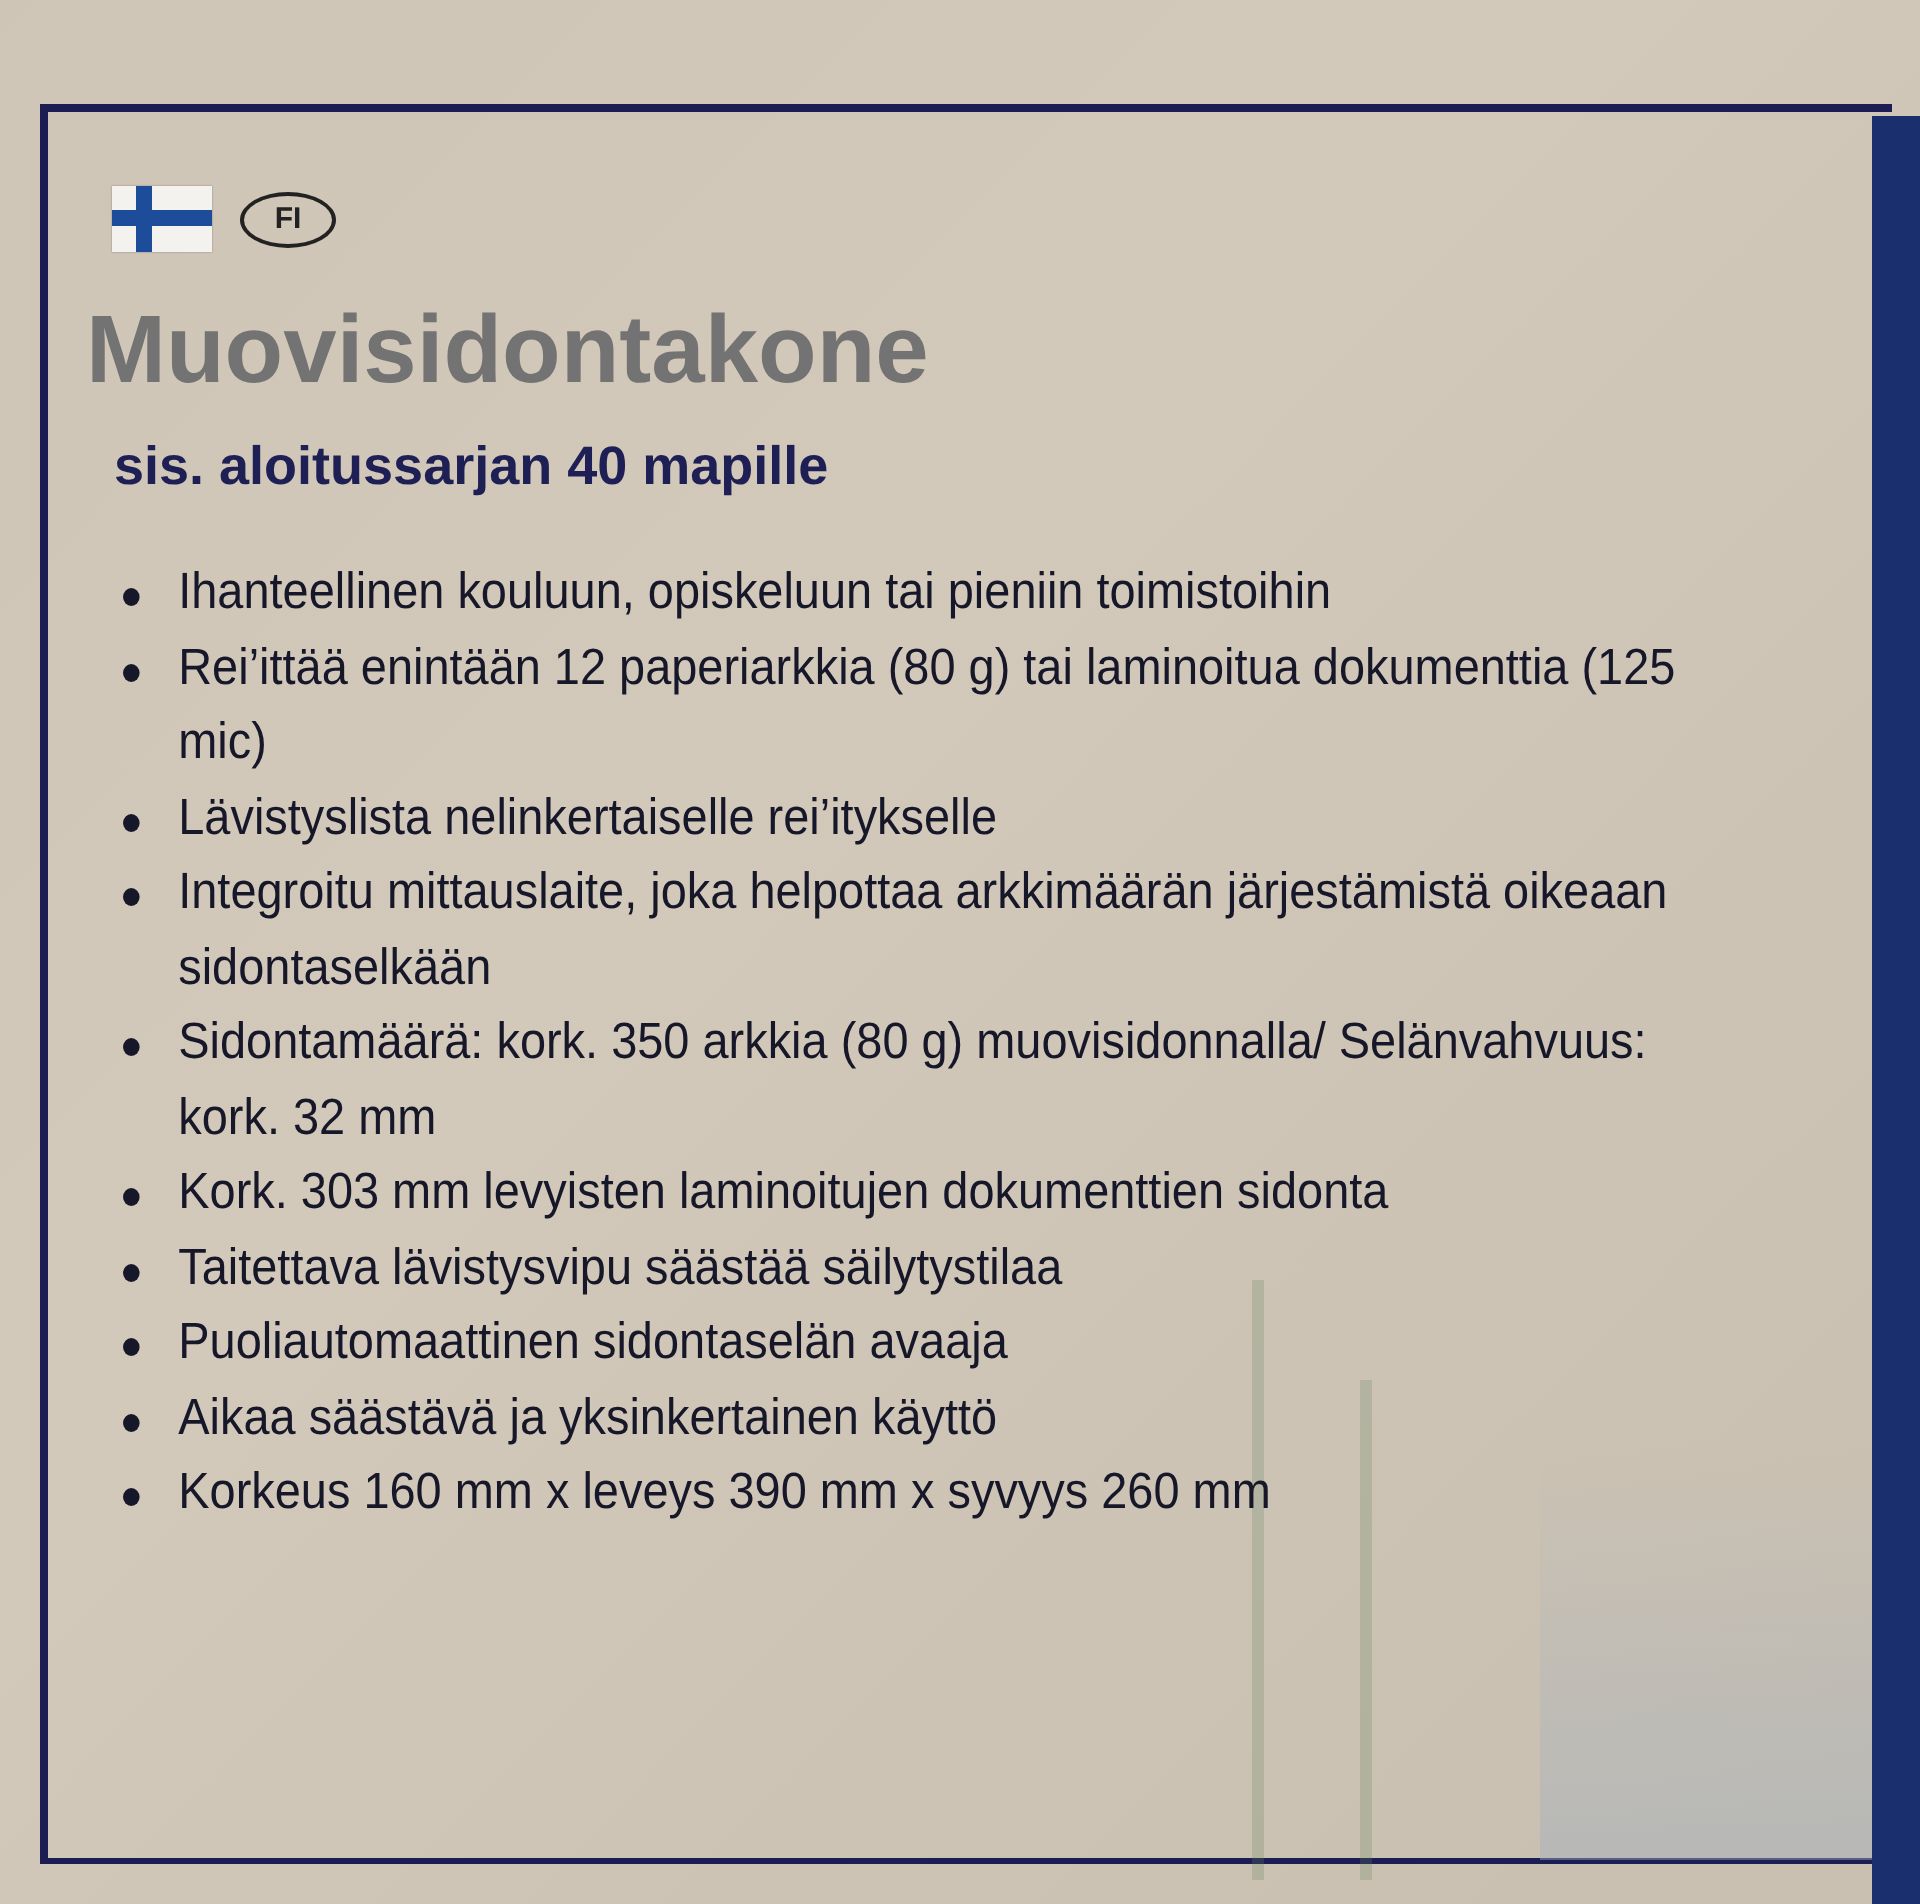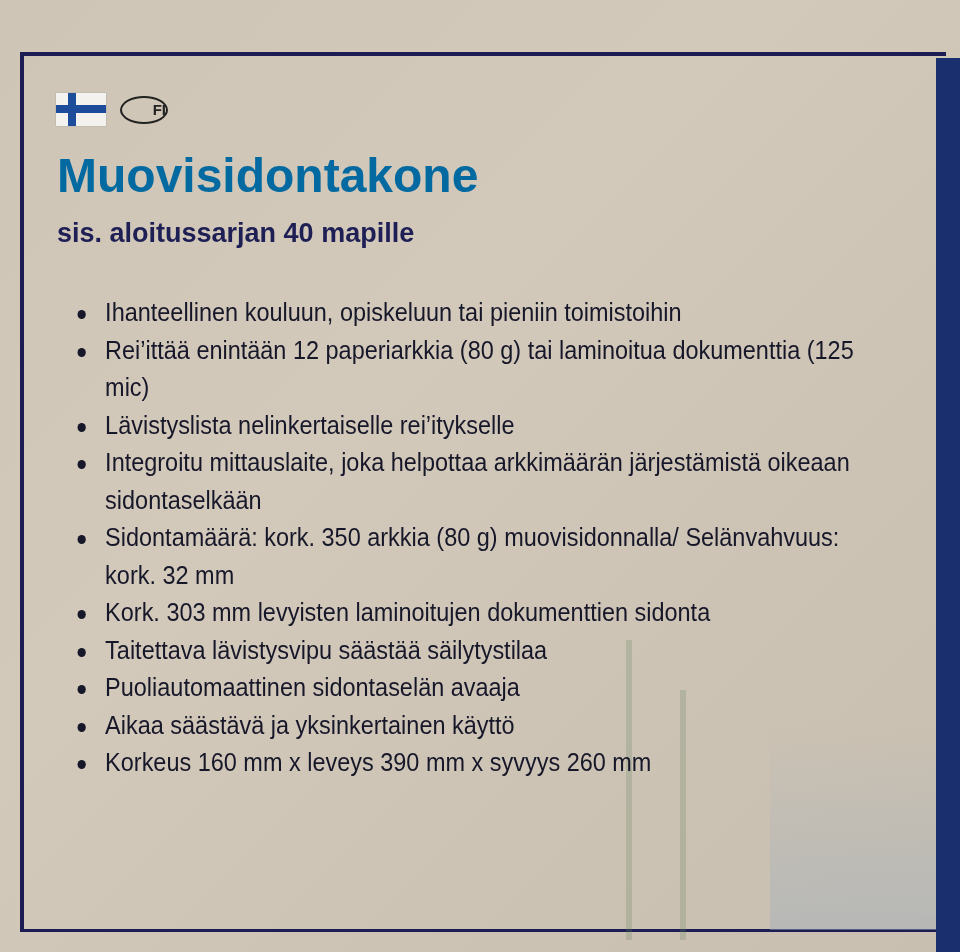--- a/index.html
+++ b/index.html
@@ -24,32 +24,32 @@
     .stripe { position:absolute; width:6px; background: rgba(100,130,100,0.25); }
     .flag {
       position: absolute; left: 56px; top: 93px; width: 50px; height: 33px;
       background: #f4f2ee; box-shadow: 0 0 1px #888;
     }
     .flag .h { position:absolute; left:0; top:12px; width:50px; height:8px; background:#1d4c9a; }
     .flag .v { position:absolute; left:12px; top:0; width:8px; height:33px; background:#1d4c9a; }
     .fi-badge {
       position: absolute; left: 120px; top: 96px; width: 48px; height: 28px;
       border: 2px solid #222; border-radius: 50%; box-sizing: border-box;
-      font-size: 15px; font-weight: bold; color: #222; text-align: right; line-height: 24px;
+      font-size: 15px; font-weight: bold; color: #222; text-align: center; line-height: 24px;
     }
     .title {
-      position: absolute; left: 57px; top: 148px; margin: 0;
-      font-size: 48px; font-weight: bold; color: #0369a1; letter-spacing: 0px;
+      position: absolute; left: 43px; top: 148px; margin: 0;
+      font-size: 48px; font-weight: bold; color: #737373; letter-spacing: 0px;
     }
     .subtitle {
       position: absolute; left: 57px; top: 218px; margin: 0;
       font-size: 27px; font-weight: bold; color: #1e1f55;
     }
     ul.features {
-      position: absolute; left: 56px; top: 278px; margin: 16px; padding: 0; list-style: none;
+      position: absolute; left: 56px; top: 278px; margin: 0; padding: 0; list-style: none;
       width: 860px;
     }
     ul.features li {
       position: relative; padding-left: 36px;
       font-size: 25.5px; line-height: 37.5px; color: #17172a;
       font-family: "Liberation Sans", sans-serif; transform: scaleX(0.92); transform-origin: left;
     }
     ul.features li::before {
       content: ""; position: absolute; left: 6px; top: 16px; width: 9px; height: 9px;
       border-radius: 50%; background: #17172a;

